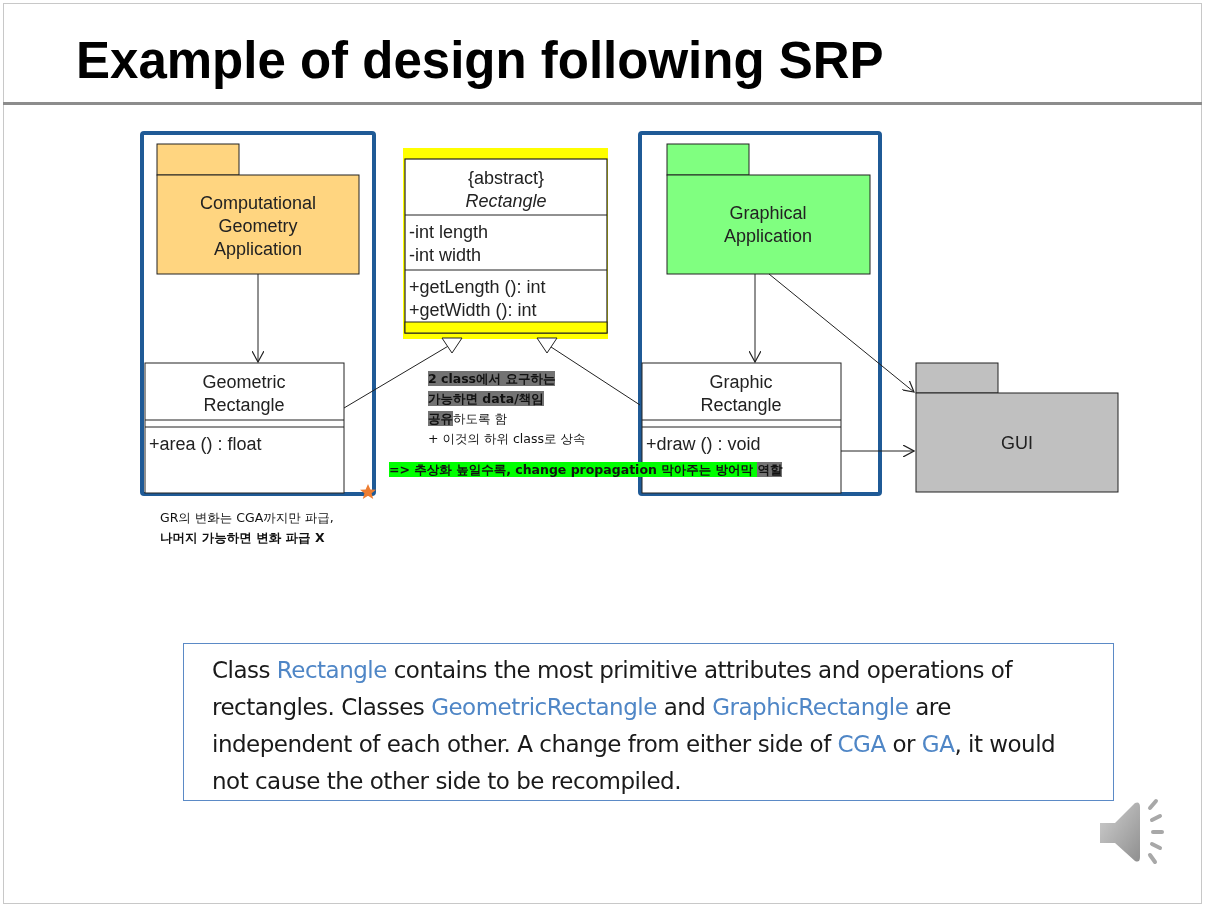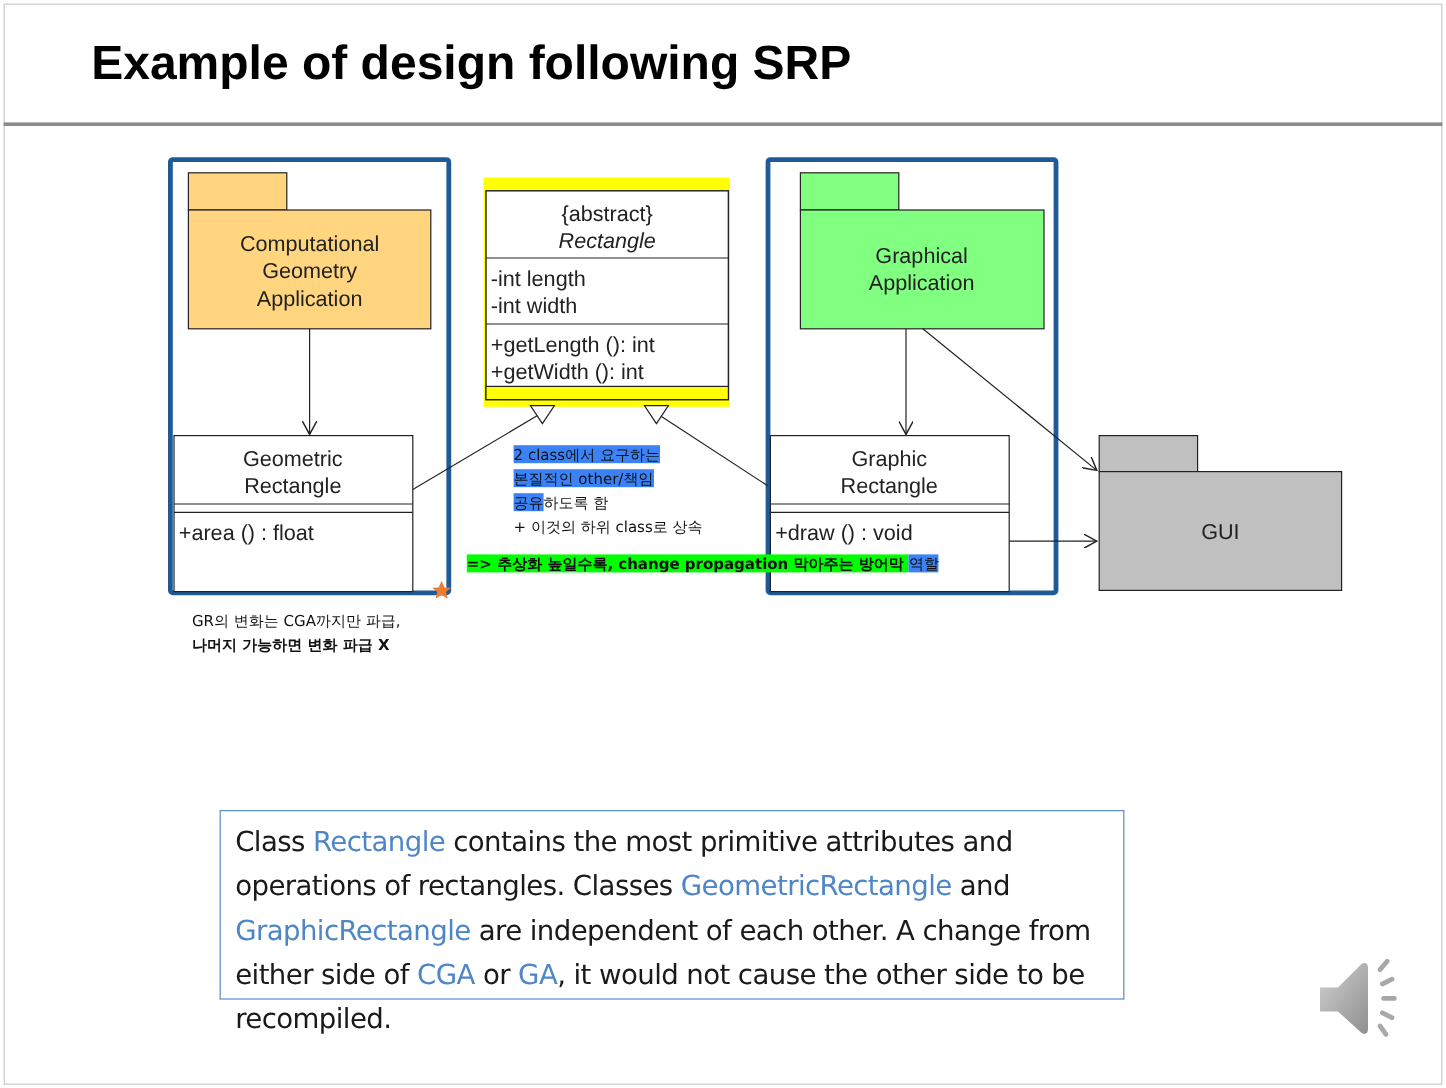--- a/index.html
+++ b/index.html
@@ -1,27 +1,27 @@
 <!DOCTYPE html>
 <html><head>
 <meta charset="utf-8">
 <style>
   html, body { margin:0; padding:0; background:#ffffff; }
   body { width:1205px; height:907px; position:relative; overflow:hidden; font-family:"Liberation Sans", sans-serif; }
   .slide { position:absolute; left:3px; top:3px; width:1199px; height:901px; border:1px solid #c8c8c8; background:#fff; box-sizing:border-box; }
-  .title { position:absolute; left:76px; top:31px; font-family:"Liberation Sans", sans-serif; font-weight:bold; font-size:40px; color:#000; letter-spacing:0px; }
+  .title { position:absolute; left:76px; top:31px; font-family:"Liberation Sans", sans-serif; font-weight:bold; font-size:51px; color:#000; letter-spacing:0px; }
   .title-rule { position:absolute; left:3px; top:102px; width:1199px; height:3px; background:#8c8c8c; }
   svg.diagram { position:absolute; left:0; top:0; }
   .uml-text { font-family:"Liberation Sans", sans-serif; font-size:18px; fill:#222; }
   .note { position:absolute; font-family:"DejaVu Sans", sans-serif; font-size:12.5px; color:#111; line-height:20px; white-space:nowrap; }
-  .hl-yellow { background:#3b82f6; font-weight:normal; }
+  .hl-yellow { background:#737373; font-weight:bold; }
   .hl-green { background:#00ff00; font-weight:bold; }
   .hl-blue { background:#dbe5f1; }
   .bold { font-weight:bold; }
-  .summary { position:absolute; left:183px; top:643px; width:754px; height:158px; border:1.5px solid #5b8ac6; box-sizing:border-box; padding:8px 12px; font-family:"DejaVu Sans", sans-serif; font-size:23px; line-height:37px; color:#1a1a1a; letter-spacing:-0.5px;margin-top:32px; }
+  .summary { position:absolute; left:183px; top:643px; width:931px; height:158px; border:1.5px solid #5b8ac6; box-sizing:border-box; padding:8px 28px; font-family:"DejaVu Sans", sans-serif; font-size:23px; line-height:37px; color:#1a1a1a; letter-spacing:-0.5px; }
   .summary .kw { color:#4f86c6; }
   .speaker { position:absolute; left:1095px; top:795px; }
 </style>
 </head>
 <body>
 
 <div class="slide"></div>
 <div class="title">Example of design following SRP</div>
 <div class="title-rule"></div>
 
@@ -101,21 +101,21 @@
     <rect x="916" y="363" width="82" height="30" fill="#c0c0c0" stroke="#222" stroke-width="1"></rect>
     <rect x="916" y="393" width="202" height="99" fill="#c0c0c0" stroke="#222" stroke-width="1"></rect>
     <text class="uml-text" text-anchor="middle" x="1017" y="449">GUI</text>
   </g>
 
   <polygon fill="#ed7d31" points="368,484 370.4,489.5 376,489.8 371.6,493.3 373.2,499 368,495.8 362.8,499 364.4,493.3 360,489.8 365.6,489.5"></polygon>
 </svg>
 
 <div class="note" style="left:428px; top:369px;">
   <div><span class="hl-yellow">2 class에서 요구하는</span></div>
-  <div><span class="hl-yellow">본질적인 other/책임</span></div>
+  <div><span class="hl-yellow">가능하면 data/책임</span></div>
   <div><span class="hl-yellow">공유</span><span>하도록 함</span></div>
   <div><span>+ 이것의 하위 class로 상속</span></div>
 </div>
 
 <div class="note" style="left:160px; top:508px;">
   <div>GR의 변화는 CGA까지만 파급,</div>
   <div class="bold">나머지 가능하면 변화 파급 X</div>
 </div>
 
 <div class="note" style="left:389px; top:459px; line-height:21px;">

